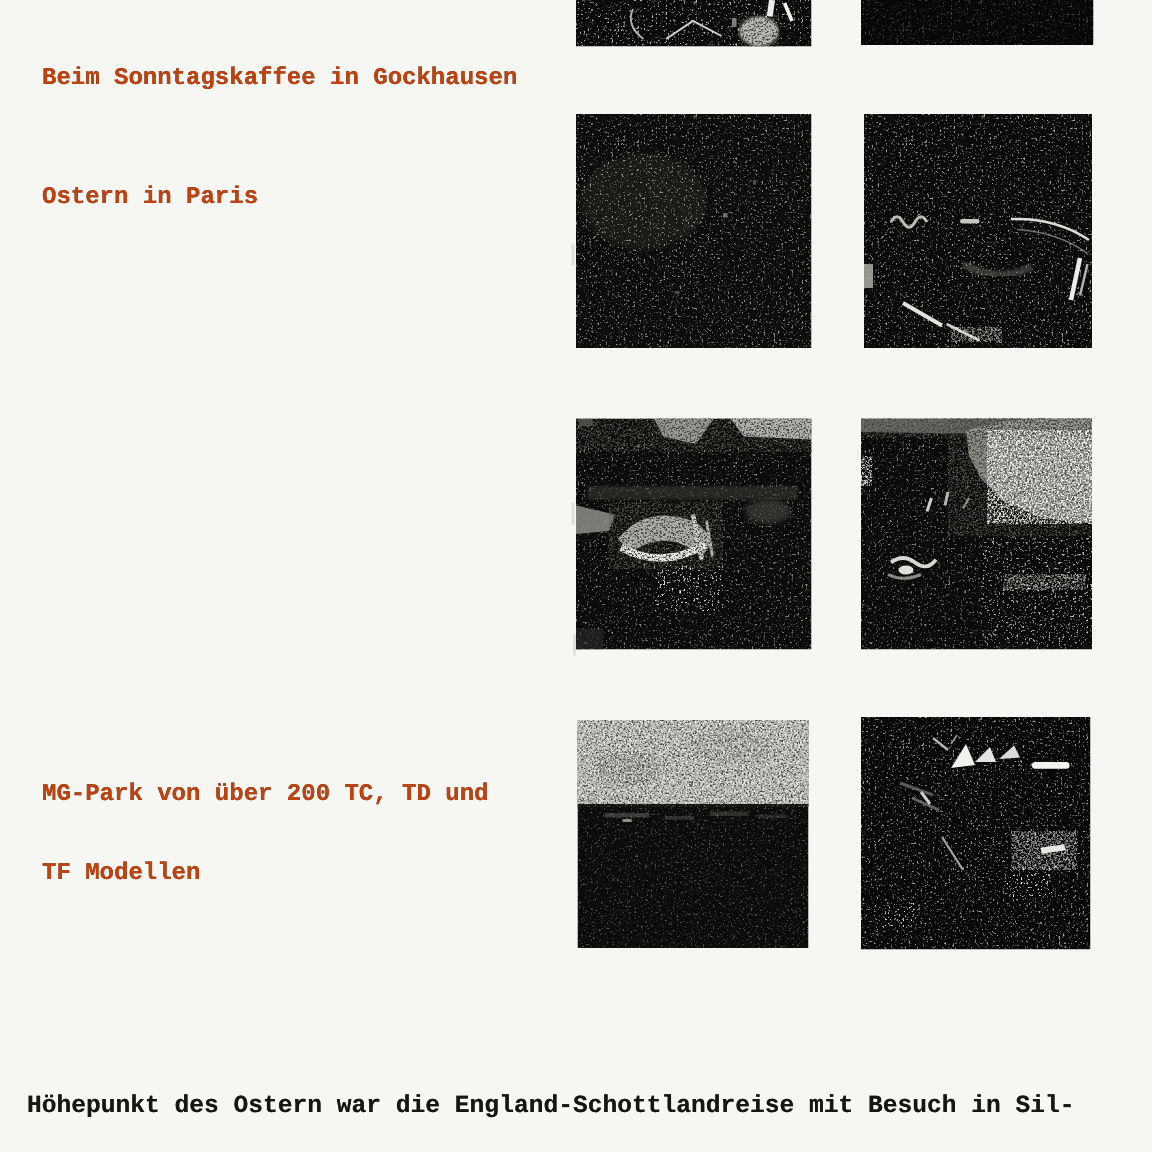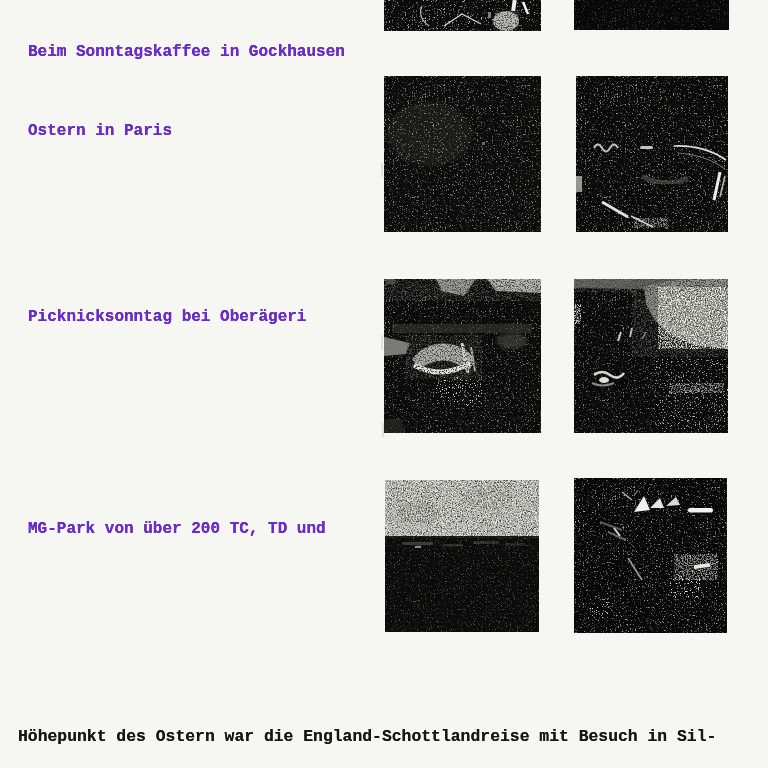--- a/index.html
+++ b/index.html
@@ -5,21 +5,21 @@
   html,body{margin:0;padding:0;background:#ffffff;}
   #page{
     position:relative;width:768px;height:768px;overflow:hidden;
     background:#f6f6f3;
     font-family:"Liberation Mono","DejaVu Sans Mono",monospace;
     color:#1b1b19;
   }
   .caption{
     position:absolute;left:28px;
     font-size:16px;font-weight:700;line-height:17.5px;
-    letter-spacing:0px;white-space:pre;color:#6d28d9;
+    letter-spacing:0px;white-space:pre;color:#c2410c;
     text-shadow:0 0 .4px #3a3a38;
   }
   .para{
     position:absolute;left:18px;top:694px;width:745px;
     font-size:16.4px;font-weight:700;line-height:17.1px;
     letter-spacing:0px;white-space:pre;color:#161614;
     text-shadow:0 0 .4px #3a3a38;
   }
   .photo{position:absolute;display:block;}
   .seam{position:absolute;background:#d9d9d5;opacity:.8;}
@@ -52,26 +52,26 @@
     </defs>
   </svg>
 
   <div class="caption" style="top:9px">
     <div>Beim Sonntagskaffee in Gockhausen</div>
   </div>
   <div class="caption" style="top:88px">
     <div>Ostern in Paris</div>
   </div>
   <div class="caption" style="top:274px">
-    <div>Picknicksonntag bei Oberägeri</div>
   </div>
   <div class="caption" style="top:397px">
   </div>
   <div class="caption" style="top:486px">
     <div>MG-Park von über 200 TC, TD und</div>
+    <div>TF Modellen</div>
   </div>
   <div class="caption" style="top:598px">
   </div>
 
   <svg class="photo" style="left:384px;top:0;width:157px;height:31px" viewBox="0 0 157 31" preserveAspectRatio="none">
     <rect width="157" height="31" fill="#0a0a09"></rect>
     <rect width="157" height="31" filter="url(#gw1)" opacity="0.7"></rect>
     <path d="M38 6 Q33 17 45 26" stroke="#cfcfcb" stroke-width="1.2" fill="none" opacity="0.85"></path>
     <path d="M60 26 L78 14 L97 24" stroke="#e8e8e4" stroke-width="1.3" fill="none" opacity="0.9"></path>
     <ellipse cx="122" cy="21" rx="13" ry="10" fill="#d6d6d2" filter="url(#bl1)" opacity="0.85"></ellipse>

